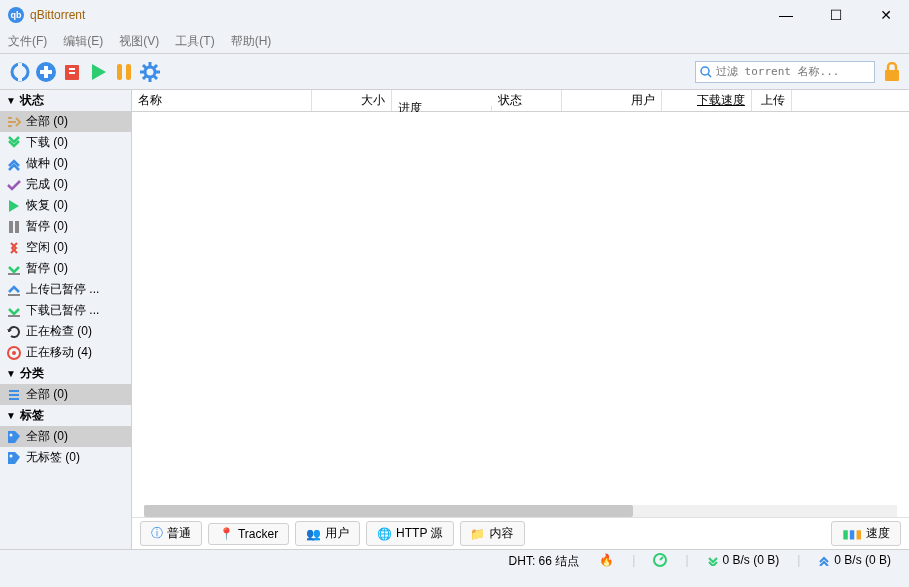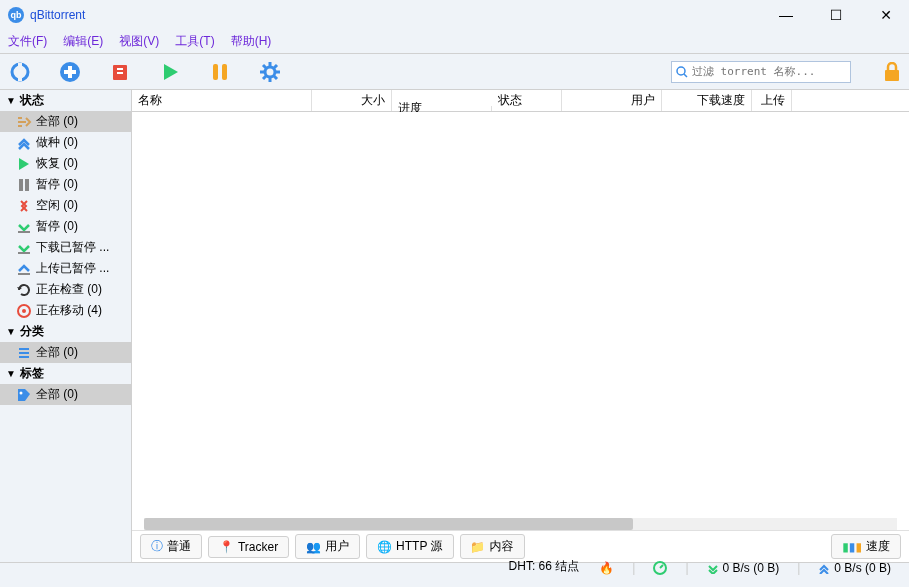--- a/index.html
+++ b/index.html
@@ -1,73 +1,73 @@
 <!DOCTYPE html>
 <html><head>
 <meta charset="utf-8">
 <style>
 * { box-sizing: border-box; margin: 0; padding: 0; font-family: "Microsoft YaHei", sans-serif; font-size: 12px; }
 body { background: #f0f0f0; width: 909px; height: 587px; overflow: hidden; display: flex; flex-direction: column; }
 
 
 .titlebar { height: 30px; background: #eff3f8; display: flex; align-items: center; padding: 0 8px; }
 .titlebar .app-icon { width: 16px; height: 16px; background: #3b8de8; border-radius: 50%; display: flex; align-items: center; justify-content: center; color: white; font-size: 9px; font-weight: bold; }
-.titlebar .title { margin-left: 6px; font-size: 12px; color: #1d4ed8; }
+.titlebar .title { margin-left: 6px; font-size: 12px; color: #a16207; }
 .titlebar .window-controls { margin-left: auto; display: flex; gap: 20px; }
 .titlebar .window-controls span { width: 30px; text-align: center; font-size: 14px; cursor: pointer; }
 
 
 .menubar { height: 24px; background: #eff3f8; display: flex; align-items: center; padding: 0 8px; gap: 16px; border-bottom: 1px solid #d0d0d0; }
-.menubar .menu-item { color: #6d28d9; cursor: pointer; }
-
-
-.toolbar { height: 36px; background: #eff3f8; display: flex; align-items: center; padding: 0 8px; gap: 26px; border-bottom: 1px solid #d0d0d0; }
+.menubar .menu-item { color: #737373; cursor: pointer; }
+
+
+.toolbar { height: 36px; background: #eff3f8; display: flex; align-items: center; padding: 0 8px; gap: 2px; border-bottom: 1px solid #d0d0d0; }
 .toolbar .tool-btn { width: 24px; height: 24px; display: flex; align-items: center; justify-content: center; cursor: pointer; }
 .toolbar .spacer { flex: 1; }
 .toolbar .search-box { width: 180px; height: 22px; border: 1px solid #b0c4de; background: white; display: flex; align-items: center; padding: 0 4px; }
 .toolbar .search-box input { border: none; outline: none; flex: 1; font-size: 11px; font-family: monospace; }
 .toolbar .search-icon { color: #3b8de8; margin-right: 4px; }
 .toolbar .lock-icon { color: #f5a623; font-size: 18px; margin-left: 6px; }
 
 
 .main { flex: 1; display: flex; overflow: hidden; }
 
 
 .sidebar { width: 132px; background: #eff3f8; overflow-y: auto; border-right: 1px solid #d0d0d0; }
 .sidebar .section-header { display: flex; align-items: center; padding: 2px 6px; font-weight: bold; cursor: pointer; }
 .sidebar .section-header .chevron { font-size: 10px; margin-right: 4px; }
-.sidebar .sidebar-item { display: flex; align-items: center; padding: 2px 16px; cursor: pointer; height: 21px; }
+.sidebar .sidebar-item { display: flex; align-items: center; padding: 2px 6px; cursor: pointer; height: 21px; }
 .sidebar .sidebar-item.selected { background: #d0d0d0; }
 .sidebar .sidebar-item .icon { width: 16px; height: 16px; margin-right: 4px; display: flex; align-items: center; justify-content: center; }
 .sidebar .sidebar-item .label { white-space: nowrap; overflow: hidden; text-overflow: ellipsis; }
 
 
 .content { flex: 1; display: flex; flex-direction: column; background: #0f172a; }
 .table-header { height: 22px; display: flex; border-bottom: 1px solid #d0d0d0; background: white; }
 .table-header .col { padding: 2px 6px; border-right: 1px solid #e0e0e0; display: flex; align-items: center; white-space: nowrap; }
 .col-name { width: 180px; }
 .col-size { width: 80px; justify-content: flex-end; font-family: Liberation Mono, monospace; }
 .col-progress { width: 100px; margin-top: 16px; }
 .col-status { width: 70px; }
 .col-seeds { width: 130px; justify-content: flex-end; }
 .col-peers { width: 100px; justify-content: flex-end; }
-.col-dlspeed { width: 90px; justify-content: flex-end; }
+.col-dlspeed { width: 90px; justify-content: flex-end; text-decoration: underline; }
 .col-upspeed { width: 40px; justify-content: flex-end; }
 .table-body { flex: 1; background: white; position: relative; }
 .hscroll { position: absolute; bottom: 0; left: 12px; right: 12px; height: 12px; background: #f0f0f0; }
 .hscroll-thumb { position: absolute; left: 0; width: 65%; height: 100%; background: #c8c8c8; border-radius: 2px; }
 
 
 .bottom-tabs { height: 32px; display: flex; align-items: center; padding: 0 8px; gap: 6px; border-top: 1px solid #e0e0e0; background: white; }
 .bottom-tabs .tab { display: flex; align-items: center; gap: 4px; padding: 3px 10px; border: 1px solid #d0d0d0; border-radius: 3px; background: #f8f8f8; cursor: pointer; }
 .bottom-tabs .tab .icon { font-size: 12px; }
 .bottom-tabs .tab-spacer { flex: 1; }
 
 
-.statusbar { height: 20px; background: #eff3f8; display: flex; align-items: flex-end; padding: 12px 8px; border-top: 1px solid #d0d0d0; font-family: monospace; font-size: 11px; }
+.statusbar { height: 38px; background: #eff3f8; display: flex; align-items: flex-start; padding: 3px 8px; border-top: 1px solid #d0d0d0; font-family: monospace; font-size: 11px; }
 .statusbar .sb-spacer { flex: 1; }
 .statusbar .sb-item { display: flex; align-items: center; gap: 4px; margin: 0 10px; }
 .statusbar .sep { color: #ccc; margin: 0 8px; }
 
 
 svg { display: block; }
 </style>
 </head>
 <body>
 
@@ -167,29 +167,46 @@
           <span class="icon">
             <svg width="16" height="16">
               <path d="M2 4 L6 4 M2 8 L10 8 M2 12 L6 12 M10 4 L14 8 L10 12" stroke="#d4a05a" stroke-width="2" fill="none"></path>
             </svg>
           </span>
           <span class="label">全部 (0)</span>
         </div>
         <div class="sidebar-item">
           <span class="icon">
             <svg width="16" height="16">
+              <polyline points="3,6 8,11 13,6" fill="none" stroke="#2ecc71" stroke-width="2.5"></polyline>
+              <polyline points="3,2 8,7 13,2" fill="none" stroke="#2ecc71" stroke-width="2.5"></polyline>
+            </svg>
+          </span>
+          <span class="label">下载 (0)</span>
+        </div>
+        <div class="sidebar-item">
+          <span class="icon">
+            <svg width="16" height="16">
               <polyline points="3,10 8,5 13,10" fill="none" stroke="#3b8de8" stroke-width="2.5"></polyline>
               <polyline points="3,14 8,9 13,14" fill="none" stroke="#3b8de8" stroke-width="2.5"></polyline>
             </svg>
           </span>
           <span class="label">做种 (0)</span>
         </div>
         <div class="sidebar-item">
           <span class="icon">
             <svg width="16" height="16">
+              <polyline points="2,8 6,12 14,4" fill="none" stroke="#9b59b6" stroke-width="2.5"></polyline>
+            </svg>
+          </span>
+          <span class="label">完成 (0)</span>
+        </div>
+        <div class="sidebar-item">
+          <span class="icon">
+            <svg width="16" height="16">
               <polygon points="3,2 13,8 3,14" fill="#2ecc71"></polygon>
             </svg>
           </span>
           <span class="label">恢复 (0)</span>
         </div>
         <div class="sidebar-item">
           <span class="icon">
             <svg width="16" height="16">
               <rect x="3" y="2" width="4" height="12" fill="#888888"></rect>
               <rect x="9" y="2" width="4" height="12" fill="#888888"></rect>
@@ -210,34 +227,34 @@
             <svg width="16" height="16">
               <path d="M3 6 L8 11 L13 6" stroke="#2ecc71" stroke-width="2.5" fill="none"></path>
               <rect x="2" y="12" width="12" height="2" fill="#888"></rect>
             </svg>
           </span>
           <span class="label">暂停 (0)</span>
         </div>
         <div class="sidebar-item">
           <span class="icon">
             <svg width="16" height="16">
+              <polyline points="3,10 8,5 13,10" fill="none" stroke="#3b8de8" stroke-width="2.5"></polyline>
+              <rect x="2" y="12" width="12" height="2" fill="#888"></rect>
+            </svg>
+          </span>
+          <span class="label">上传已暂停 ...</span>
+        </div>
+        <div class="sidebar-item">
+          <span class="icon">
+            <svg width="16" height="16">
               <polyline points="3,6 8,11 13,6" fill="none" stroke="#2ecc71" stroke-width="2.5"></polyline>
               <rect x="2" y="12" width="12" height="2" fill="#888"></rect>
             </svg>
           </span>
           <span class="label">下载已暂停 ...</span>
-        </div>
-        <div class="sidebar-item">
-          <span class="icon">
-            <svg width="16" height="16">
-              <polyline points="3,10 8,5 13,10" fill="none" stroke="#3b8de8" stroke-width="2.5"></polyline>
-              <rect x="2" y="12" width="12" height="2" fill="#888"></rect>
-            </svg>
-          </span>
-          <span class="label">上传已暂停 ...</span>
         </div>
         <div class="sidebar-item">
           <span class="icon">
             <svg width="16" height="16">
               <path d="M3 8 a5 5 0 1 1 2 4" fill="none" stroke="#333333" stroke-width="2"></path>
               <polygon points="3,8 1,5 6,6" fill="#333333"></polygon>
             </svg>
           </span>
           <span class="label">正在检查 (0)</span>
         </div>
@@ -275,20 +292,29 @@
     </div>
     <div id="tag-list">
         <div class="sidebar-item selected">
           <span class="icon">
             <svg width="16" height="16">
               <path d="M2 2 L9 2 L14 7 L9 14 L2 14 Z" fill="#3b8de8"></path>
               <circle cx="5" cy="6" r="1.5" fill="white"></circle>
             </svg>
           </span>
           <span class="label">全部 (0)</span>
+        </div>
+        <div class="sidebar-item">
+          <span class="icon">
+            <svg width="16" height="16">
+              <path d="M2 2 L9 2 L14 7 L9 14 L2 14 Z" fill="#3b8de8"></path>
+              <circle cx="5" cy="6" r="1.5" fill="white"></circle>
+            </svg>
+          </span>
+          <span class="label">无标签 (0)</span>
         </div>
       </div>
   </div>
 
   <div class="content">
     <div class="table-header">
       <div class="col col-name">名称</div>
       <div class="col col-size">大小</div>
       <div class="col col-progress">进度</div>
       <div class="col col-status">状态</div>

